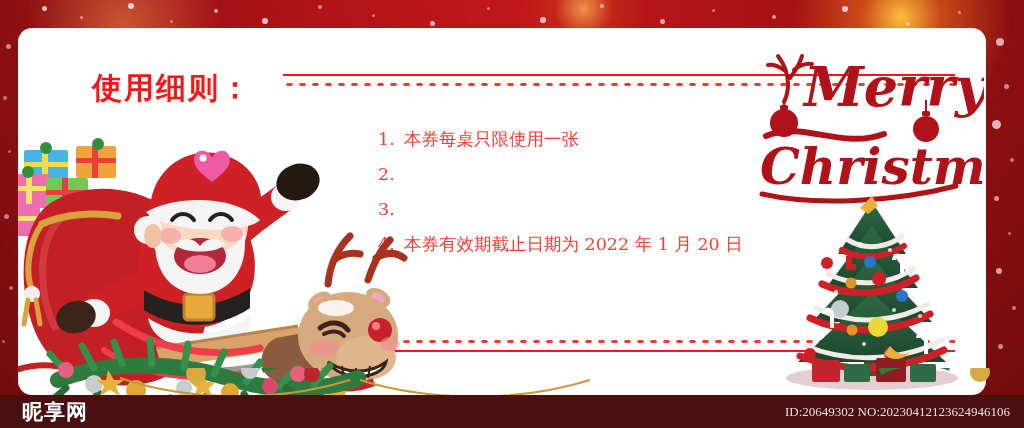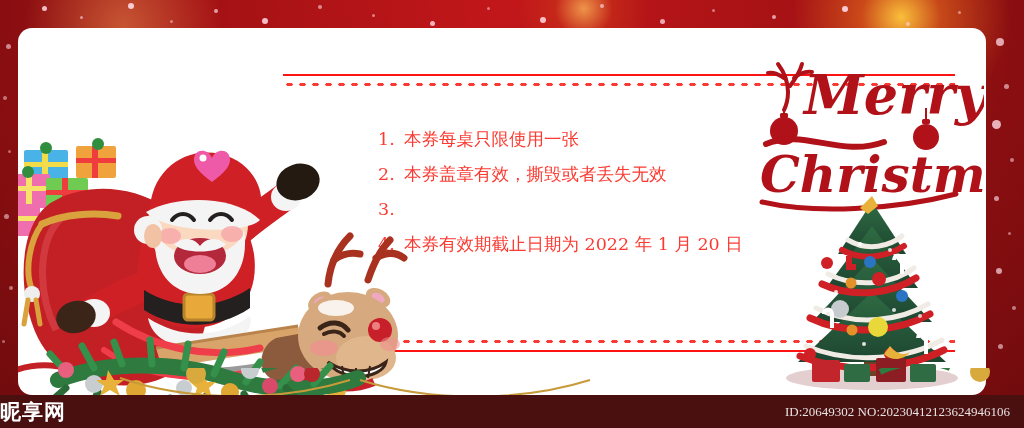--- a/index.html
+++ b/index.html
@@ -68,21 +68,21 @@
   
   #tree { position: absolute; left: 772px; top: 196px; width: 200px; height: 196px; }
   
   #santa-scene { position: absolute; left: -4px; top: 112px; width: 420px; height: 285px; }
   
   #watermark-bar {
     position: absolute; left: 0; bottom: 0; width: 1024px; height: 33px;
     background: #4a0f0f;
     display: flex; align-items: center; justify-content: space-between;
   }
-  #wm-left { display: flex; align-items: center; }
+  #wm-left { display: flex; align-items: center; padding-left: 22px; }
   #wm-logo {
     color: #ffffff; font-size: 21px; font-weight: bold; letter-spacing: 1px;
     font-family: "DejaVu Sans", "Liberation Sans", sans-serif;
   }
   #wm-url {
     color: #ffffff; font-size: 19px; font-weight: bold; font-style: italic;
     margin-left: 7px; font-family: "Liberation Serif", serif;
   }
   #wm-id {
     color: #e8e2e2; font-size: 13px; padding-right: 14px;
@@ -126,50 +126,50 @@
     <div class="snow" style="left:6px;   top:44px;  width:5px;  height:5px;  opacity:.6"></div>
     <div class="snow" style="left:3px;   top:96px;  width:4px;  height:4px;  opacity:.5"></div>
     <div class="snow" style="left:8px;   top:150px; width:3px;  height:3px;  opacity:.45"></div>
     <div class="snow" style="left:4px;   top:214px; width:5px;  height:5px;  opacity:.55"></div>
     <div class="snow" style="left:9px;   top:286px; width:4px;  height:4px;  opacity:.5"></div>
     <div class="snow" style="left:2px;   top:340px; width:3px;  height:3px;  opacity:.45"></div>
   </div>
 
   <div id="card">
 
+    <div id="rules-title" style="left:74px; top:40px;">使用细则：</div>
 
     <div class="divider" id="divider-top" style="left:265px; top:46px;">
       <div class="line-solid"></div>
       <div class="line-dotted"></div>
     </div>
 
     <div class="divider" id="divider-bottom" style="left:265px; top:312px;">
       <div class="line-dotted"></div>
       <div class="line-solid"></div>
     </div>
 
     <div id="rules-list" style="left:360px; top:94px;">
       <div class="rule-row">
         <span class="rule-num">1.</span>
         <span>本券每桌只限使用一张</span>
       </div>
       <div class="rule-row">
         <span class="rule-num">2.</span>
-        <span>本券盖章有效，撕毁或者丢失无效</span>
       </div>
       <div class="rule-row">
         <span class="rule-num">3.</span>
       </div>
       <div class="rule-row">
         <span class="rule-num">4.</span>
         <span>本券有效期截止日期为 2022 年 1 月 20 日</span>
       </div>
     </div>
 
-    <div id="mc-logo" style="left:726px; top:24px;">
+    <div id="mc-logo" style="left:726px; top:16px;">
       <svg viewBox="0 0 240 160" xmlns="http://www.w3.org/2000/svg">
 
         <g stroke="#b11118" stroke-width="4" fill="none" stroke-linecap="round">
           <path d="M44 40 C44 28, 40 20, 34 12"></path>
           <path d="M40 26 C34 22, 30 20, 24 21"></path>
           <path d="M46 34 C52 26, 56 20, 58 12"></path>
           <path d="M50 26 C56 21, 62 19, 68 20"></path>
           <path d="M44 40 C44 48, 42 54, 40 58"></path>
         </g>
 

